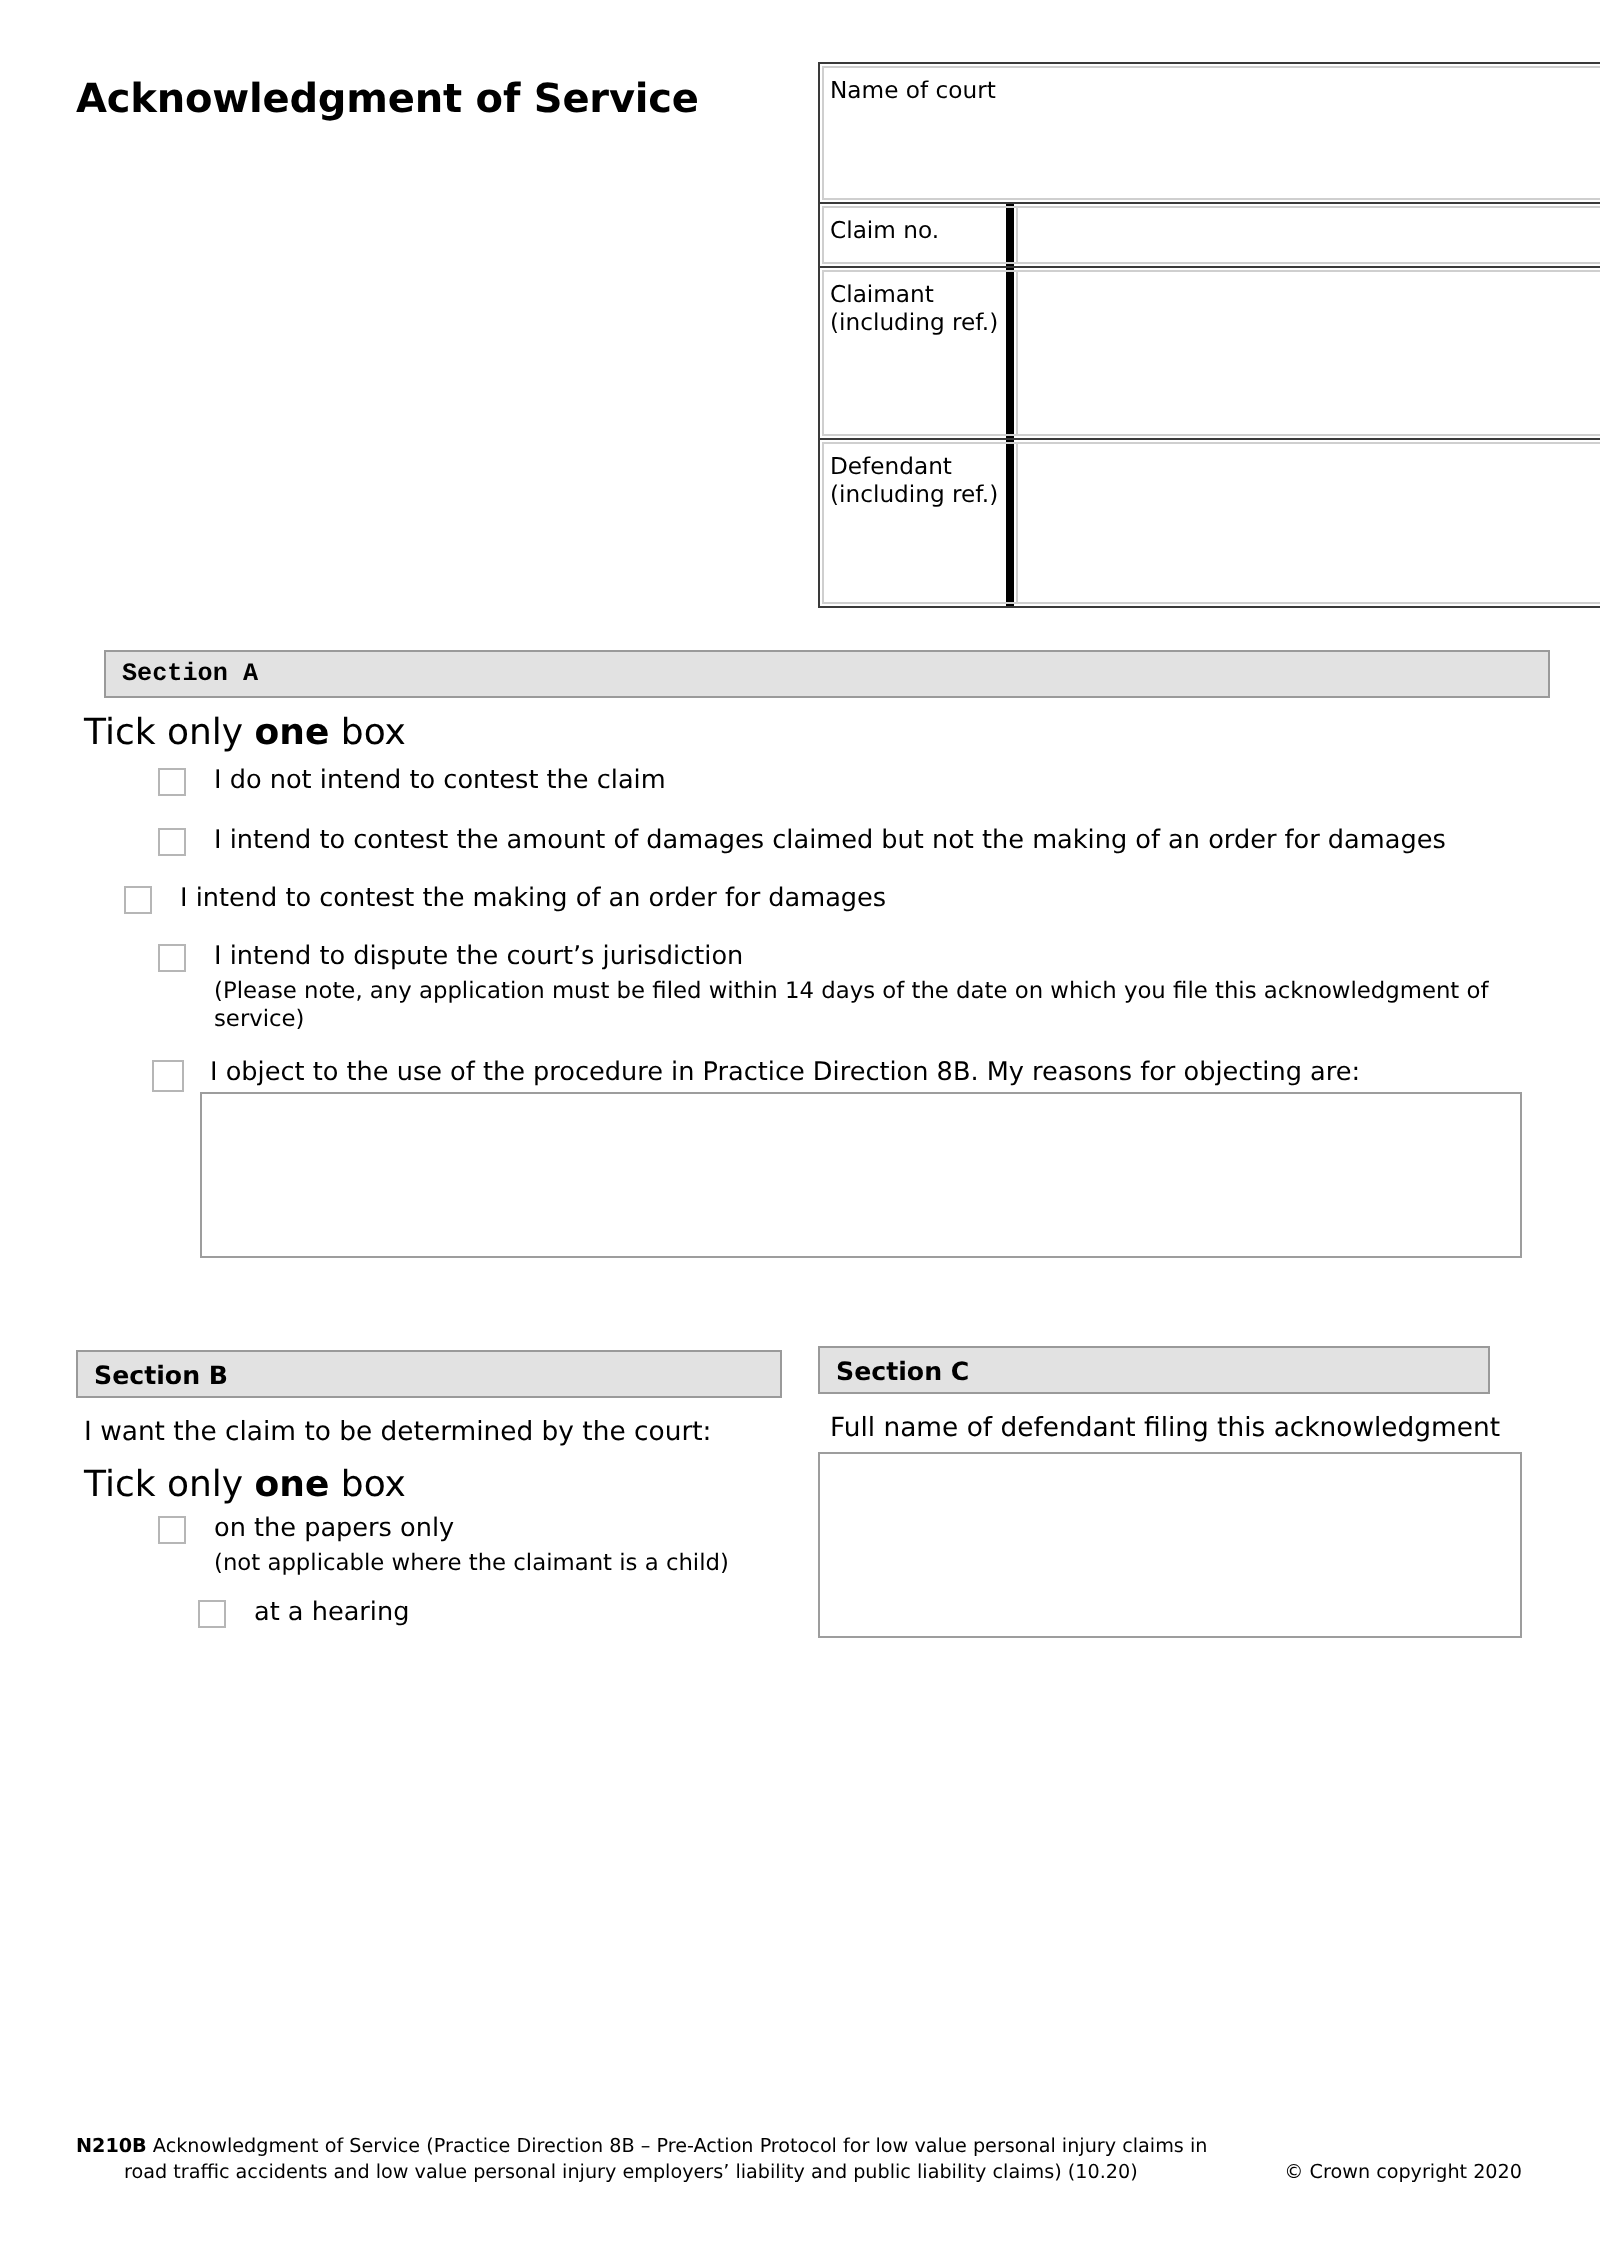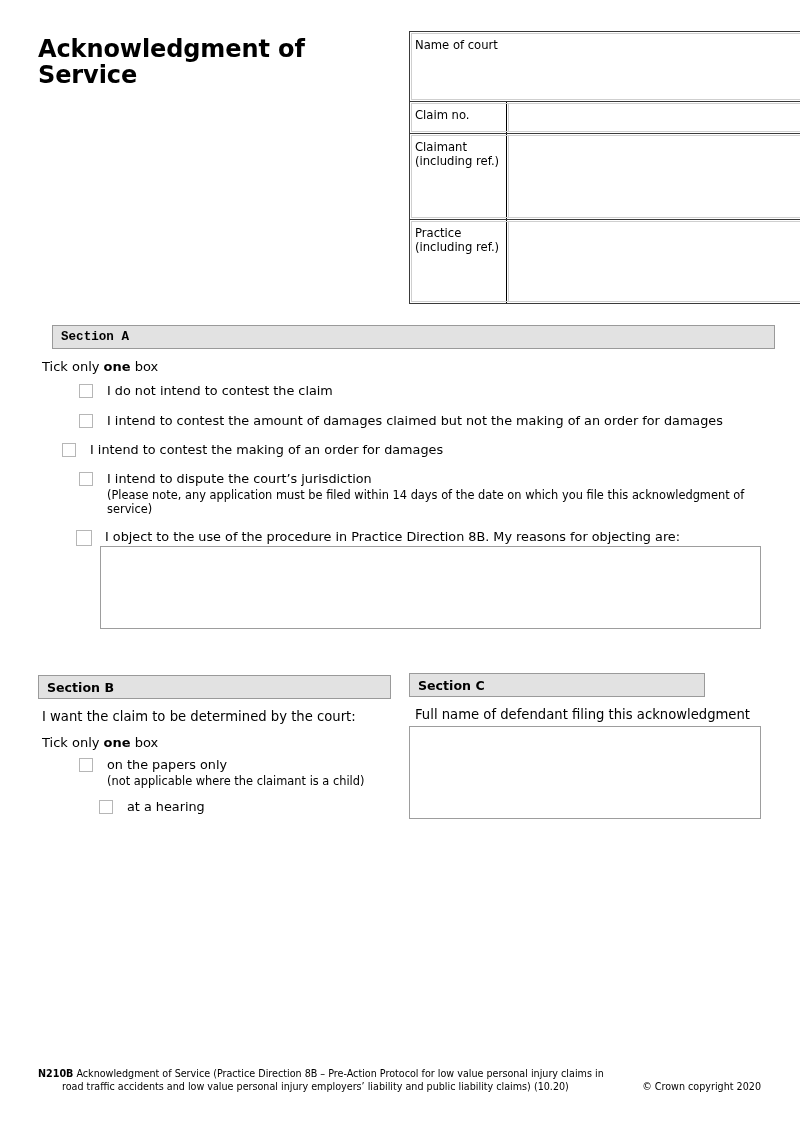--- a/index.html
+++ b/index.html
@@ -17,21 +17,21 @@
   }
 
   
   .header-title {
     position: absolute;
     left: 38px;
     top: 36px;
     width: 360px;
   }
   .title-main {
-    font-size: 24px;
+    font-size: 20px;
     font-weight: bold;
     line-height: 26px;
     letter-spacing: -0.1px;
     margin: 0 0 2px 0;
   }
   .title-sub {
     font-size: 17px;
     font-weight: normal;
     line-height: 28.2px;
     margin: 0;
@@ -57,21 +57,21 @@
     font-size: 11.6px;
     line-height: 14.2px;
     padding: 6px 0 0 5px;
     box-sizing: border-box;
     position: relative;
     z-index: 2;
   }
   .ct-label-col {
     width: 97px;
     flex: 0 0 97px;
-    border-right: 1px solid #000000;
+    border-right: 4px solid #000000;
     box-sizing: border-box;
   }
   .ct-value-col {
     flex: 1 1 auto;
     position: relative;
   }
   .ct-full { display: block; }
   .row-court   { height: 69px; }
   .row-claim   { height: 31px; }
   .row-clmnt   { height: 85px; }
@@ -97,26 +97,26 @@
     background: #e2e2e2;
     border: 1px solid #9a9a9a;
     box-sizing: border-box;
     font-size: 12.6px;
     font-weight: bold;
     line-height: 23px;
     padding-left: 8px;
   }
   #section-a-bar { left: 52px; top: 325px; width: 723px; height: 24px; font-family: Liberation Mono, monospace; }
   #section-b-bar { left: 38px; top: 675px; width: 353px; height: 24px; }
-  #section-c-bar { left: 409px; top: 673px; width: 296px; height: 24px; }
+  #section-c-bar { left: 409px; top: 673px; width: 336px; height: 24px; }
 
   
   .tick-note {
     position: absolute;
-    font-size: 13px;
+    font-size: 18px;
     line-height: 15px;
   }
   .tick-note b { font-weight: bold; }
 
   
   .opt {
     position: absolute;
     display: flex;
     align-items: flex-start;
   }
@@ -240,21 +240,21 @@
       <span class="field-outline"></span>
       <span class="edge-mark" style="top:18px;height:46px;"></span>
       <div class="ct-label"></div>
     </div>
   </div>
 
   <div class="ct-row row-defdt">
     <div class="ct-label-col">
       <span class="field-outline"></span>
       <div class="ct-label">
-        <span>Practice</span><br>
+        <span>Defendant</span><br>
         <span>(including ref.)</span>
       </div>
     </div>
     <div class="ct-value-col">
       <span class="field-outline"></span>
       <span class="edge-mark" style="top:16px;height:46px;"></span>
       <div class="ct-label"></div>
     </div>
   </div>
 

